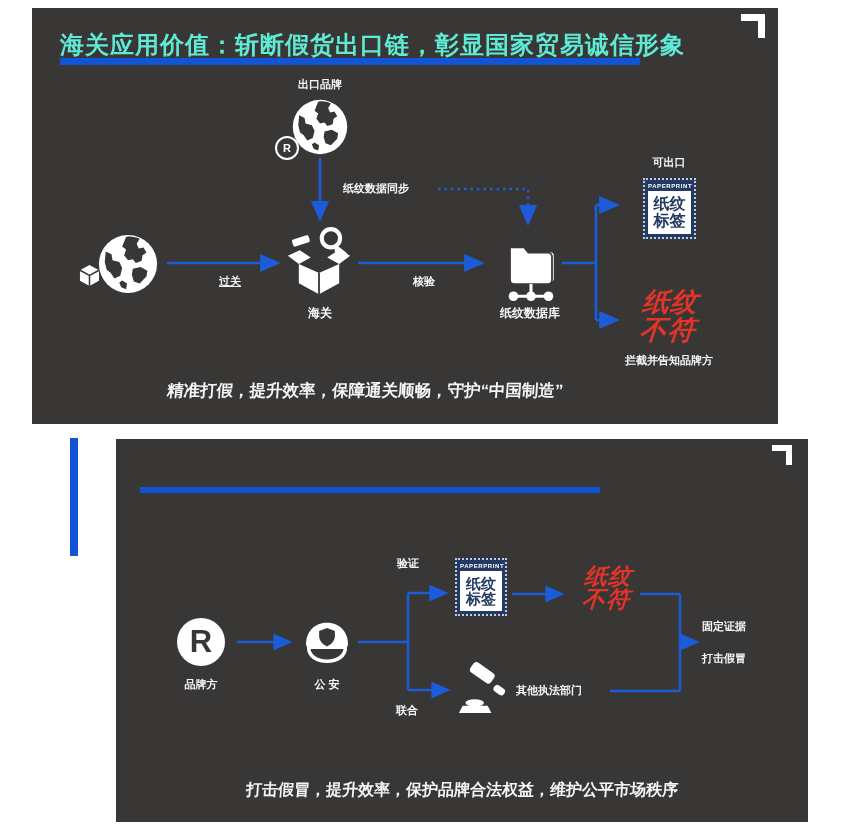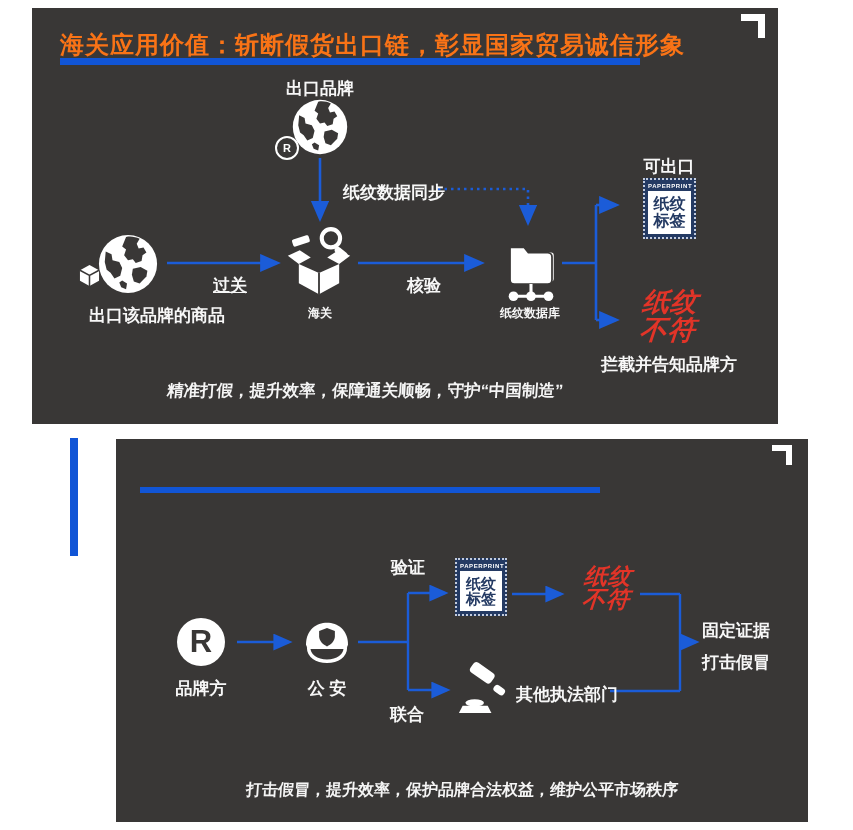--- a/index.html
+++ b/index.html
@@ -1,26 +1,26 @@
 <!DOCTYPE html>
 <html><head>
 <meta charset="utf-8">
 <style>
   html,body{margin:0;padding:0;}
   body{width:853px;height:830px;background:#ffffff;position:relative;overflow:hidden;
        font-family:"Liberation Sans","DejaVu Sans",sans-serif;}
   .abs{position:absolute;}
   .slide{position:absolute;background:#393736;}
   .corner{position:absolute;border-top:7px solid #fff;border-right:7px solid #fff;}
-  .title1{color:#f97316;font-family:"Liberation Serif","DejaVu Serif",serif;
+  .title1{color:#5eead4;font-family:"Liberation Serif","DejaVu Serif",serif;
           font-size:24px;font-weight:600;letter-spacing:1px;white-space:nowrap;}
   .title2{color:#fff;font-size:21px;font-weight:800;letter-spacing:1px;white-space:nowrap;}
   .rule{position:absolute;background:#1155d6;}
   .lbl{position:absolute;color:#f7f7f7;font-weight:700;text-align:center;white-space:nowrap;}
-  .lbl-s{font-size:17px;}
+  .lbl-s{font-size:11px;}
   .lbl-m{font-size:12px;}
   .lbl-l{font-size:17px;}
   .slogan{position:absolute;color:#f5f5f5;font-weight:700;font-size:16.5px;
           text-align:center;white-space:nowrap;transform:skewX(-4deg);}
   .stamp{position:absolute;background:#243a63;border:2px dotted #c3ccde;box-sizing:border-box;
          display:flex;flex-direction:column;align-items:stretch;padding:2px 3px 3px;}
   .stamp-header{color:#fff;font-size:6px;font-weight:700;letter-spacing:.6px;text-align:center;
                 padding:1px 0 2px;white-space:nowrap;}
   .stamp-body{background:#fff;color:#243a63;font-weight:900;text-align:center;
               line-height:1.03;padding:2px 1px;flex:1;display:flex;flex-direction:column;justify-content:center;}
@@ -77,21 +77,20 @@
     <circle cx="32" cy="32" r="30" fill="#fff"></circle>
     <path fill="#393736" d="M30 4c5-1 10 0 14 2l-3 5 2 5 5-1 3 5-4 3-1 6-6 2-3-4-5 1-4-5 2-6-4-3 4-10z"></path>
     <path fill="#393736" d="M9 19l6 3 1 6 7 2 3 6-2 8-6 3-4-6-4-3-2-8 1-11z"></path>
     <path fill="#393736" d="M37 37l8-2 7 4-1 6-7 7-6-2-2-7 1-6z"></path>
     <path fill="#393736" d="M26 49l5 3-1 6-5-2-2-5 3-2z"></path>
   </svg>
   <svg class="abs" style="left:47px;top:256px;" width="21" height="23" viewBox="0 0 22 24">
     <path d="M11 1 L21 6.5 V17.5 L11 23 L1 17.5 V6.5 Z" fill="#fff"></path>
     <path d="M1 6.5 L11 12 L21 6.5 M11 12 V23" stroke="#393736" stroke-width="1.6" fill="none"></path>
   </svg>
-  <div class="lbl lbl-l abs" style="left:40px;top:296px;width:170px;">出口该品牌的商品</div>
 
   <div class="lbl lbl-s abs" style="left:168px;top:266px;width:60px;text-decoration:underline;">过关</div>
 
   <svg class="abs" style="left:254px;top:217px;" width="66" height="76" viewBox="0 0 72 82">
     <rect x="6" y="16" width="19" height="8" rx="2" transform="rotate(-18 6 16)" fill="#fff"></rect>
     <path d="M14 42 L2 33 L15 27 L27 35 Z" fill="#fff"></path>
     <path d="M58 42 L70 33 L57 27 L45 35 Z" fill="#fff"></path>
     <path d="M14 42 L36 52 L58 42 L58 63 L36 75 L14 63 Z" fill="#fff"></path>
     <path d="M36 52 V75" stroke="#393736" stroke-width="2"></path>
     <circle cx="49" cy="14" r="10" fill="#393736" stroke="#fff" stroke-width="4.5"></circle>

